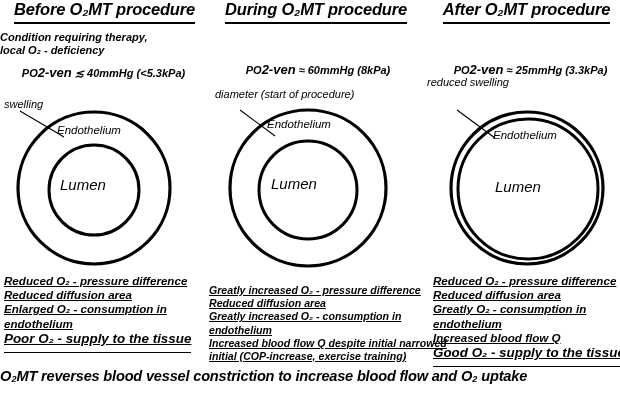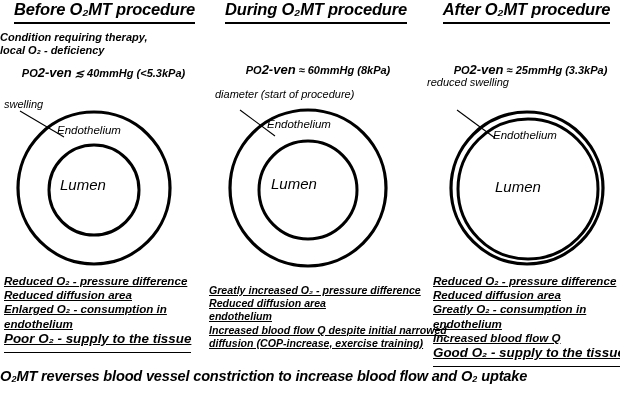--- a/index.html
+++ b/index.html
@@ -205,23 +205,24 @@
           <circle cx="88" cy="84" r="78" fill="none" stroke="#000" stroke-width="3.2"></circle>
           <circle cx="88" cy="86" r="49" fill="none" stroke="#000" stroke-width="3.0"></circle>
         </svg>
       </div>
       <div class="endo-label">Endothelium</div>
       <div class="lumen-label">Lumen</div>
 
       <div class="bullets">
         <div class="bullet">Greatly increased O₂ - pressure difference</div>
         <div class="bullet">Reduced diffusion area</div>
+        <div class="bullet">Greatly increased O₂ - consumption in</div>
         <div class="bullet">endothelium</div>
         <div class="bullet">Increased blood flow Q despite initial narrowed</div>
-        <div class="bullet">diffusion (COP-increase, exercise training)</div>
+        <div class="bullet">initial (COP-increase, exercise training)</div>
       </div>
     </div>
 
     <div class="panel panel-3">
       <div class="panel-header">
         <span class="hdr-underline">After O₂MT procedure</span>
       </div>
       <div class="po2">
         <span>PO</span><span class="sm">2-ven</span><span> ≈ 25mmHg (3.3kPa)</span>
       </div>

